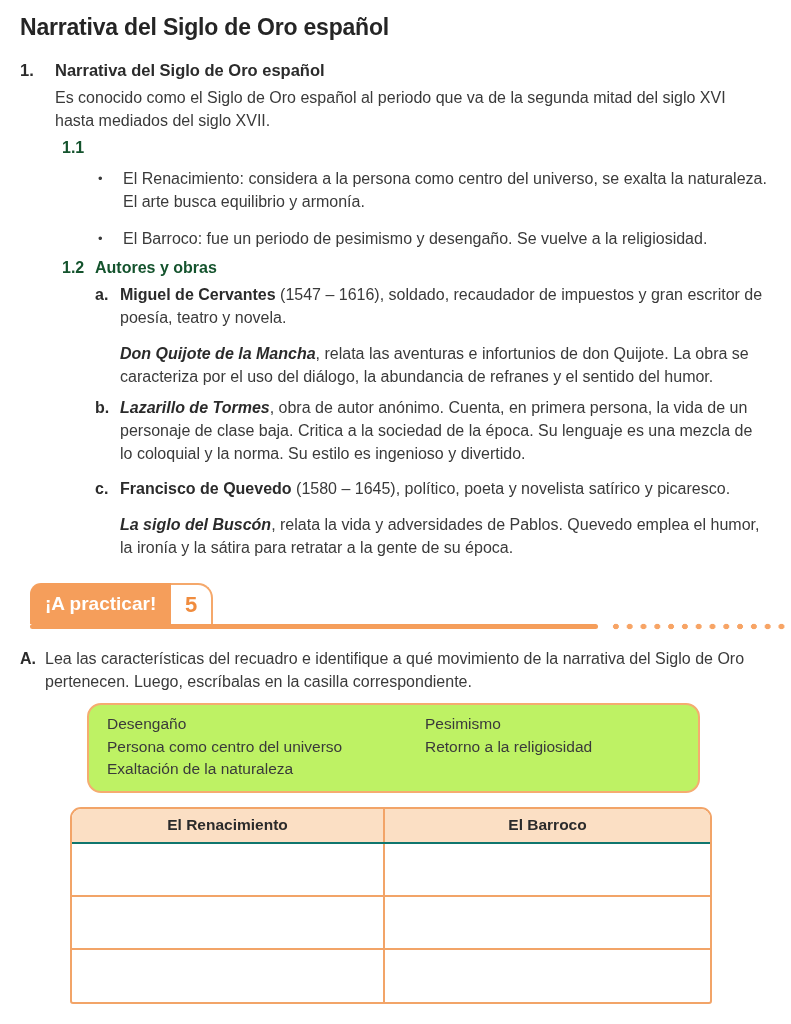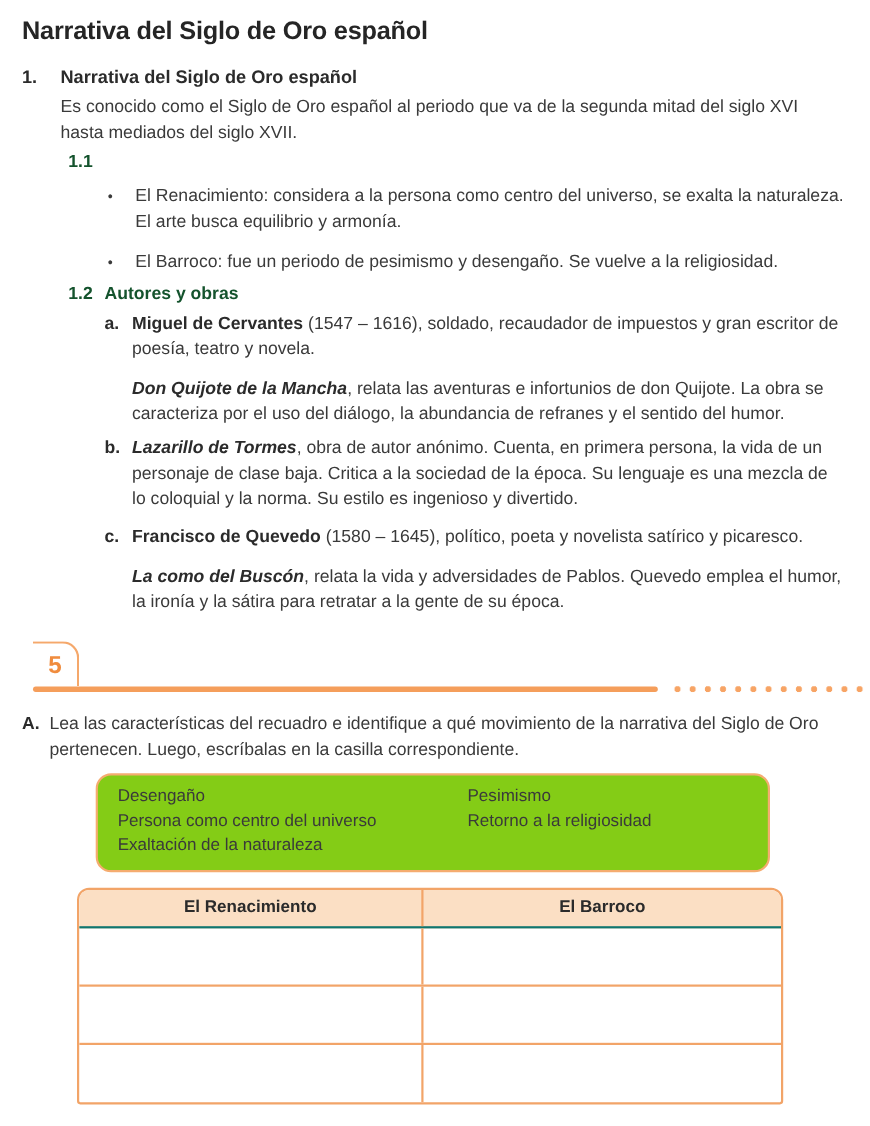--- a/index.html
+++ b/index.html
@@ -65,21 +65,21 @@
   }
 
   .exercise { display: flex; margin-top: 14px; font-size: 16px; line-height: 23px; max-width: 750px; }
   .exercise-label { width: 25px; flex-shrink: 0; font-weight: bold; color: #2b2b2b; }
 
   .word-box {
     margin: 10px 0 0 67px; width: 613px; box-sizing: border-box;
     border: 2px solid #F5AC70; border-radius: 14px;
     padding: 8px 0 10px 18px; display: flex;
     font-size: 15.5px; line-height: 22.5px; color: #3a3a3a;
-    background: #84cc16;
+    background: #bef264;
   }
   .word-col-left { width: 318px; flex-shrink: 0; }
   .word-col-right { flex: 1; }
 
   .answer-table {
     margin: 14px 0 0 50px; width: 642px; box-sizing: border-box;
     border: 2.5px solid #F2A468; border-radius: 11px 11px 3px 3px;
     overflow: hidden; background: #ffffff;
   }
   .at-header { display: flex; background: #FBDFC4; border-bottom: 2px solid #0f766e; }
@@ -134,24 +134,25 @@
 
     <div class="abc-item item-b">
       <span class="abc-label">b.</span>
       <span><span class="work-title">Lazarillo de Tormes</span><span>, obra de autor anónimo. Cuenta, en primera persona, la vida de un personaje de clase baja. Critica a la sociedad de la época. Su lenguaje es una mezcla de lo coloquial y la norma. Su estilo es ingenioso y divertido.</span></span>
     </div>
 
     <div class="abc-item item-c">
       <span class="abc-label">c.</span>
       <span><span class="author-name">Francisco de Quevedo</span><span> (1580 – 1645), político, poeta y novelista satírico y picaresco.</span></span>
     </div>
-    <p class="inner-para"><span class="work-title">La como del Buscón</span><span>, relata la vida y adversidades de Pablos. Quevedo emplea el humor, la ironía y la sátira para retratar a la gente de su época.</span></p>
+    <p class="inner-para"><span class="work-title">La siglo del Buscón</span><span>, relata la vida y adversidades de Pablos. Quevedo emplea el humor, la ironía y la sátira para retratar a la gente de su época.</span></p>
 
     <div class="practice-row">
       <div class="practice-badge">
+        <div class="badge-main">¡A practicar!</div>
         <div class="badge-tab">5</div>
       </div>
       <div class="practice-bar"></div>
       <div class="practice-dots"></div>
     </div>
 
     <div class="exercise">
       <span class="exercise-label">A.</span>
       <span>Lea las características del recuadro e identifique a qué movimiento de la narrativa del Siglo de Oro pertenecen. Luego, escríbalas en la casilla correspondiente.</span>
     </div>

